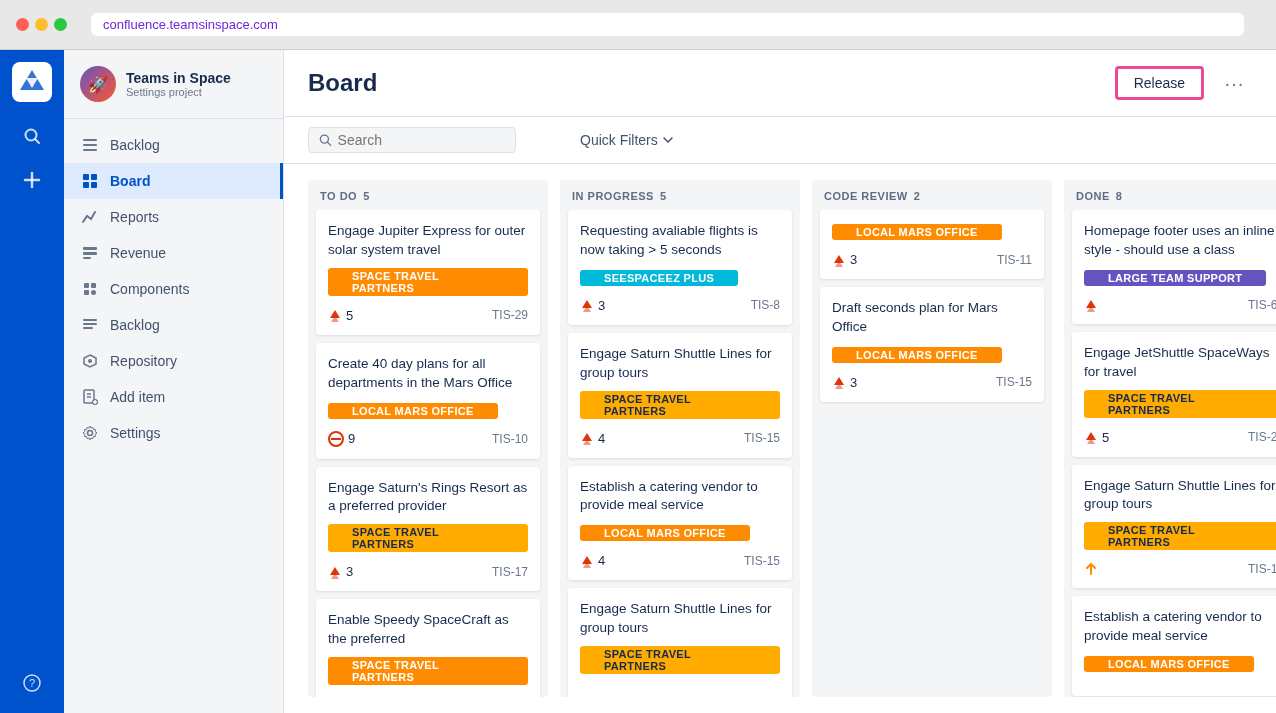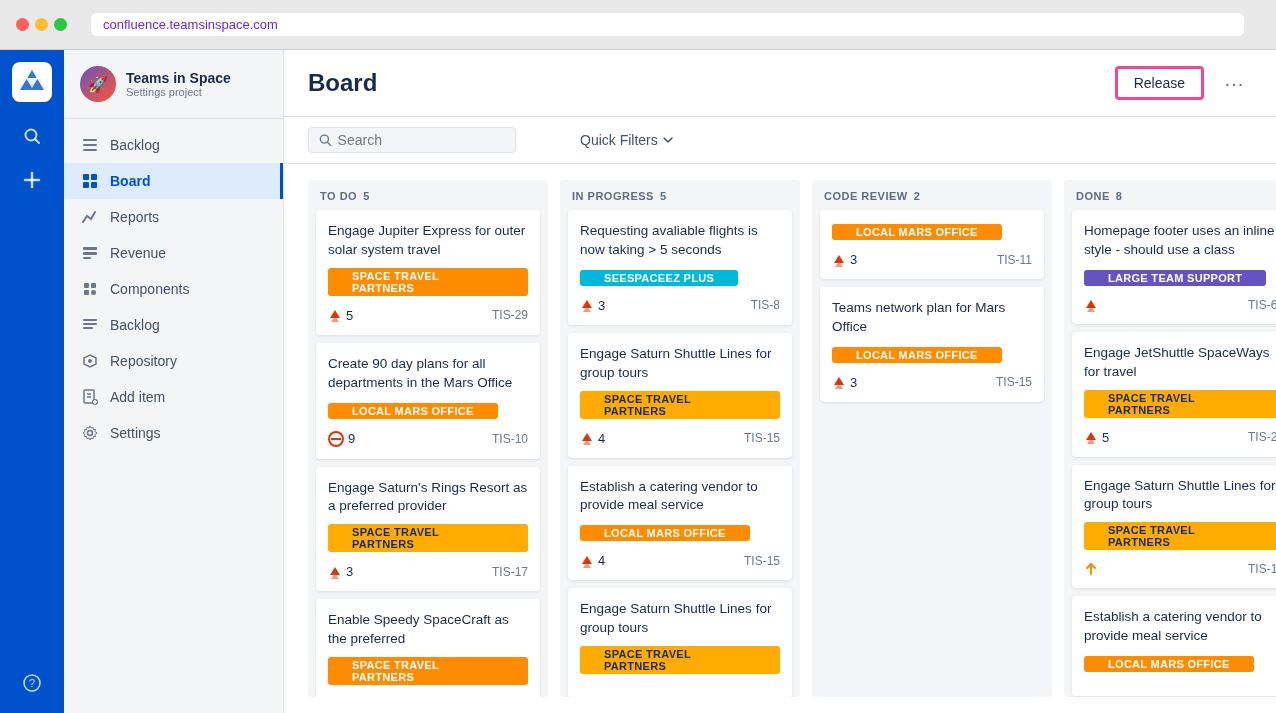--- a/index.html
+++ b/index.html
@@ -453,21 +453,21 @@
         <svg width="14" height="14" viewBox="0 0 14 14">
           <polygon points="7,2 12,10 2,10" fill="#de350b"></polygon>
           <polygon points="7,5 11,11 3,11" fill="#de350b" opacity="0.5" transform="translate(0,3)"></polygon>
         </svg>
         <span>5</span>
       </div>
         <span class="card-id">TIS-29</span>
       </div>
     </div>
             <div class="card">
-      <div class="card-title">Create 90 day plans for all departments in the Mars Office</div>
+      <div class="card-title">Create 40 day plans for all departments in the Mars Office</div>
       <span class="card-tag" style="background:#ff8b00;color:white">Local Mars Office</span>
       <div class="card-footer">
         <div class="card-priority">
         <svg width="16" height="16" viewBox="0 0 16 16">
           <circle cx="8" cy="8" r="7" fill="none" stroke="#de350b" stroke-width="2"></circle>
           <line x1="3" y1="8" x2="13" y2="8" stroke="#de350b" stroke-width="2"></line>
         </svg>
         <span>9</span>
       </div>
         <span class="card-id">TIS-10</span>
@@ -568,21 +568,21 @@
         <svg width="14" height="14" viewBox="0 0 14 14">
           <polygon points="7,2 12,10 2,10" fill="#de350b"></polygon>
           <polygon points="7,5 11,11 3,11" fill="#de350b" opacity="0.5" transform="translate(0,3)"></polygon>
         </svg>
         <span>3</span>
       </div>
         <span class="card-id">TIS-11</span>
       </div>
     </div>
             <div class="card">
-      <div class="card-title">Teams network plan for Mars Office</div>
+      <div class="card-title">Draft seconds plan for Mars Office</div>
       <span class="card-tag" style="background:#ff8b00;color:white">Local Mars Office</span>
       <div class="card-footer">
         <div class="card-priority">
         <svg width="14" height="14" viewBox="0 0 14 14">
           <polygon points="7,2 12,10 2,10" fill="#de350b"></polygon>
           <polygon points="7,5 11,11 3,11" fill="#de350b" opacity="0.5" transform="translate(0,3)"></polygon>
         </svg>
         <span>3</span>
       </div>
         <span class="card-id">TIS-15</span>

